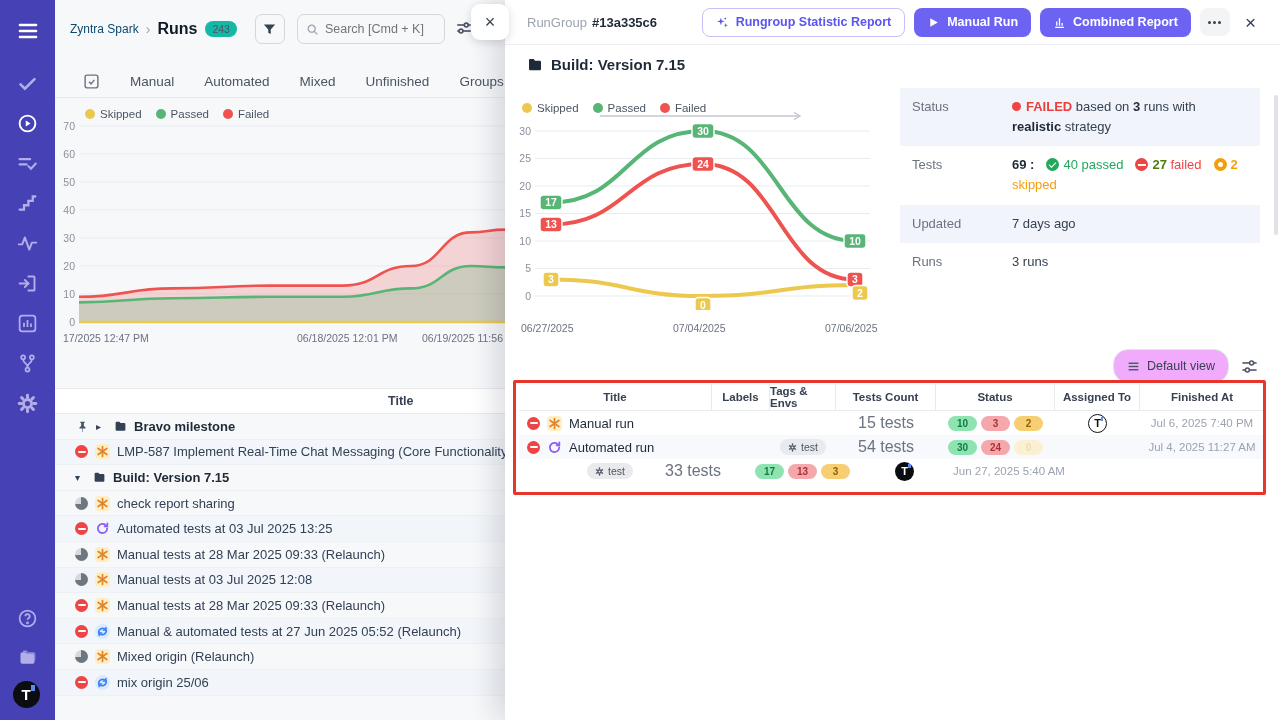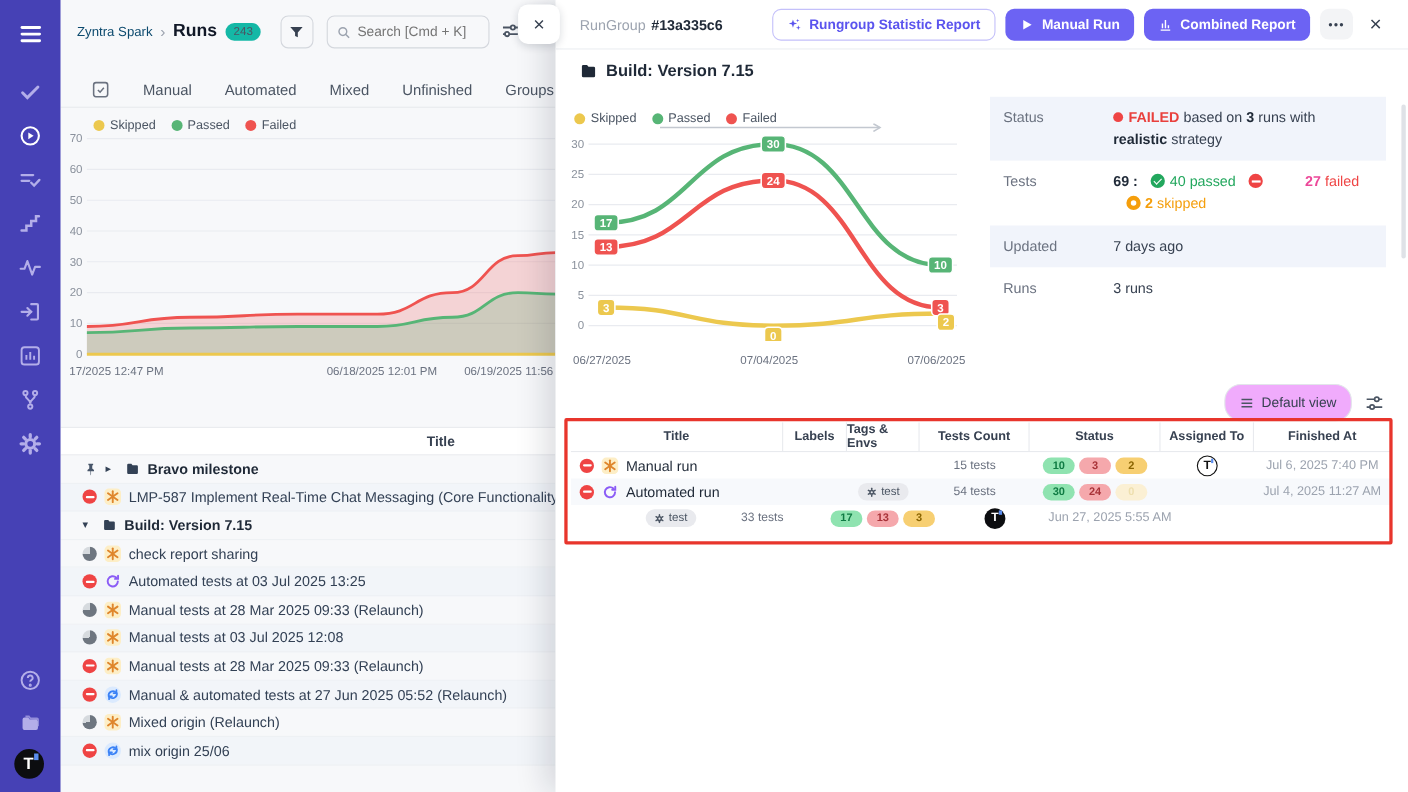--- a/index.html
+++ b/index.html
@@ -94,21 +94,21 @@
   .detail-row { display:flex; padding:9px 12px; line-height:1.55; }
   .detail-row.alt { background:#f1f4fb; }
   .detail-label { width:100px; flex:0 0 auto; color:#6b7280; }
   .detail-value { color:#374151; }
   .seg-bold { font-weight:bold; color:#1f2937; }
   .seg-failed { font-weight:bold; color:#e9403d; }
   .seg-green { color:#22a75d; font-weight:inherit; }
   .seg-red { color:#ef4444; }
   .seg-orange { color:#f59e0b; }
   .seg-bold.seg-green { color:#22a75d; }
-  .seg-bold.seg-red { color:#ec4899;margin-left:34px; }
+  .seg-bold.seg-red { color:#4d7c0f; }
   .seg-bold.seg-orange { color:#f59e0b; }
   .seg-ic { display:inline-block; width:13px; height:13px; border-radius:50%; vertical-align:-2px; margin:0 4px 0 12px; position:relative; }
   .seg-ic.first { margin-left:0; }
   .seg-ic.dot-failed { width:9px; height:9px; background:#ef4444; margin:0 5px 0 0; vertical-align:0; }
   .seg-ic.check-circle { background:#22a75d; }
   .seg-ic.check-circle::after { content:""; position:absolute; left:3px; top:3.5px; width:6px; height:3px; border-left:1.8px solid #fff; border-bottom:1.8px solid #fff; transform:rotate(-45deg); }
   .seg-ic.minus-circle { background:#ef4444; }
   .seg-ic.minus-circle::after { content:""; position:absolute; left:2.5px; top:5.5px; width:8px; height:2px; background:#fff; }
   .seg-ic.skip-circle { background:#f59e0b; }
   .seg-ic.skip-circle::after { content:""; position:absolute; left:4px; top:4px; width:5px; height:5px; border-radius:50%; background:#fff; }
@@ -122,21 +122,21 @@
   .rg-table { position:absolute; left:14px; top:384px; width:745px; }
   .tbl-head { display:flex; height:27px; border-bottom:1px solid #e8eaee; }
   .th { display:flex; align-items:center; justify-content:center; font-size:11.5px; font-weight:bold; color:#374151; border-right:1px solid #e8eaee; }
   .th:last-child { border-right:0; }
   .tbl-row { display:flex; height:24px; align-items:center; font-size:13px; color:#1f2937; cursor:pointer; }
   .tbl-row.alt { background:#f7f9fc; }
   .td { display:flex; align-items:center; justify-content:center; height:100%; }
   .td-title { justify-content:flex-start; gap:7px; padding-left:8px; }
   .tag-pill { background:#e9eaee; color:#4b5563; font-size:10.5px; border-radius:9px; padding:2px 8px; display:flex; align-items:center; gap:4px; }
   .tag-pill svg { width:9px; height:9px; }
-  .tests-count { font-size:11px; color:#6b7280; }
+  .tests-count { font-size:16px; color:#6b7280; }
   .badge { min-width:29px; height:15px; border-radius:8px; font-size:10px; font-weight:bold; display:flex; align-items:center; justify-content:center; margin:0 2px; padding:0 4px; }
   .badge.passed { background:#8fe3b0; color:#0f7b43; }
   .badge.failed { background:#f5a8ac; color:#a83238; }
   .badge.skipped { background:#f7cf72; color:#8a6400; }
   .badge.muted { background:#fbf0d4; color:#eedfae; }
   .finished { font-size:11.5px; color:#9ca3af; }
   .avatar { width:19px; height:19px; border-radius:50%; display:flex; align-items:center; justify-content:center; font-size:11px; font-weight:bold; position:relative; }
   .avatar.solid { background:#0c0d10; color:#fff; }
   .avatar.solid::after { content:""; position:absolute; right:3px; top:2px; width:3px; height:4px; background:#5b8def; }
   .avatar.outline { background:#fff; border:1.5px solid #111; color:#111; }
@@ -704,21 +704,21 @@
             </div>
             <div class="td tests-count" style="width: 100px; text-align: right;">33 tests</div>
             <div class="td" style="width: 119px;">
               <span class="badge passed">17</span>
               <span class="badge failed">13</span>
               <span class="badge skipped">3</span>
             </div>
             <div class="td" style="width: 85px;">
               <span class="avatar solid">T</span>
             </div>
-            <div class="td finished" style="width: 124px;">Jun 27, 2025 5:55 AM</div>
+            <div class="td finished" style="width: 124px;">Jun 27, 2025 5:40 AM</div>
           </div>
         </div>
     </div>
 
     <div class="highlight-rect"></div>
     <div class="scroll-thumb"></div>
   </section>
 
   <button class="float-close">×</button>
 

